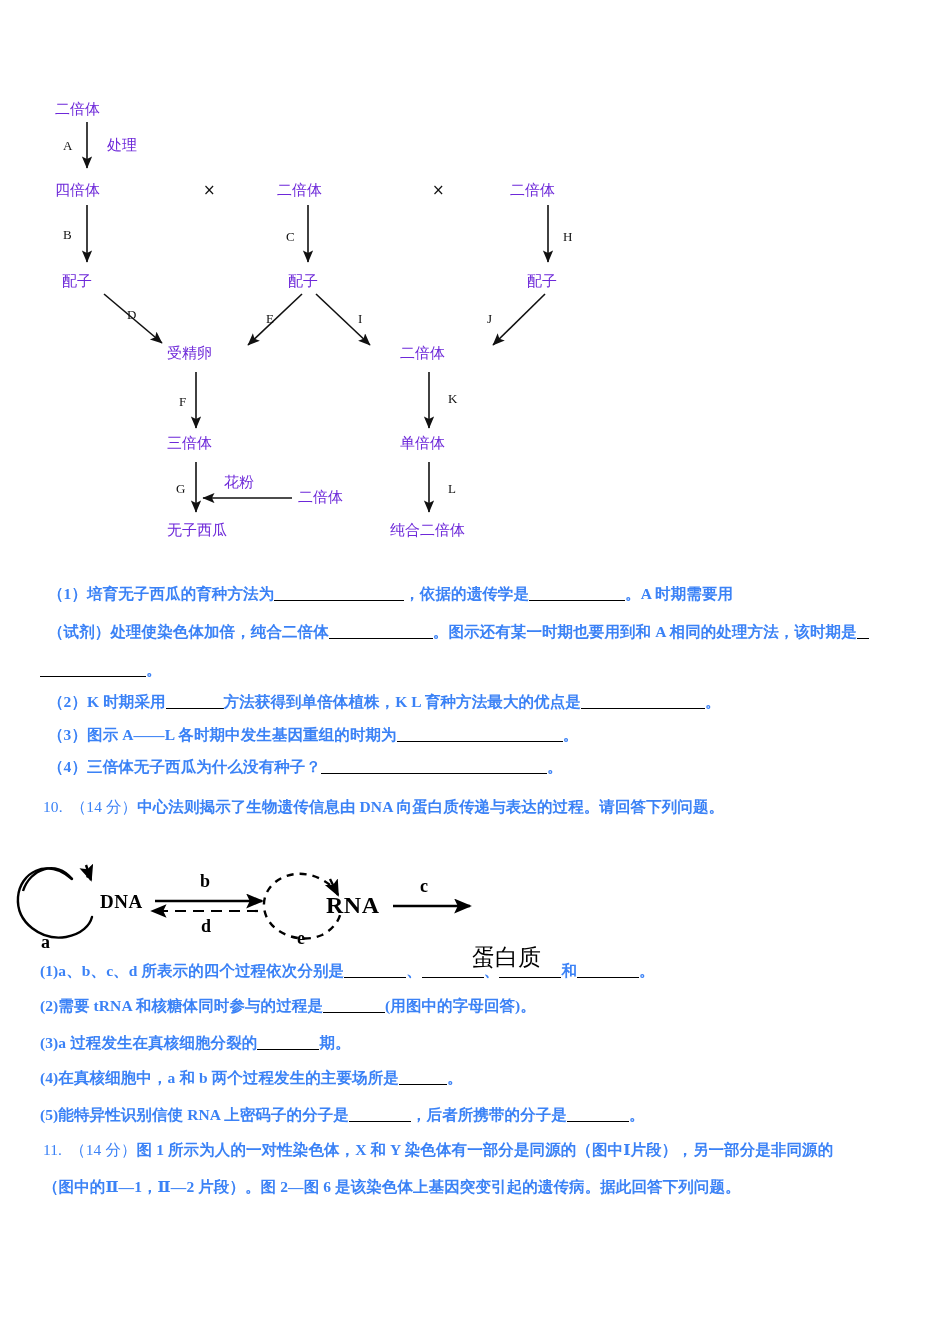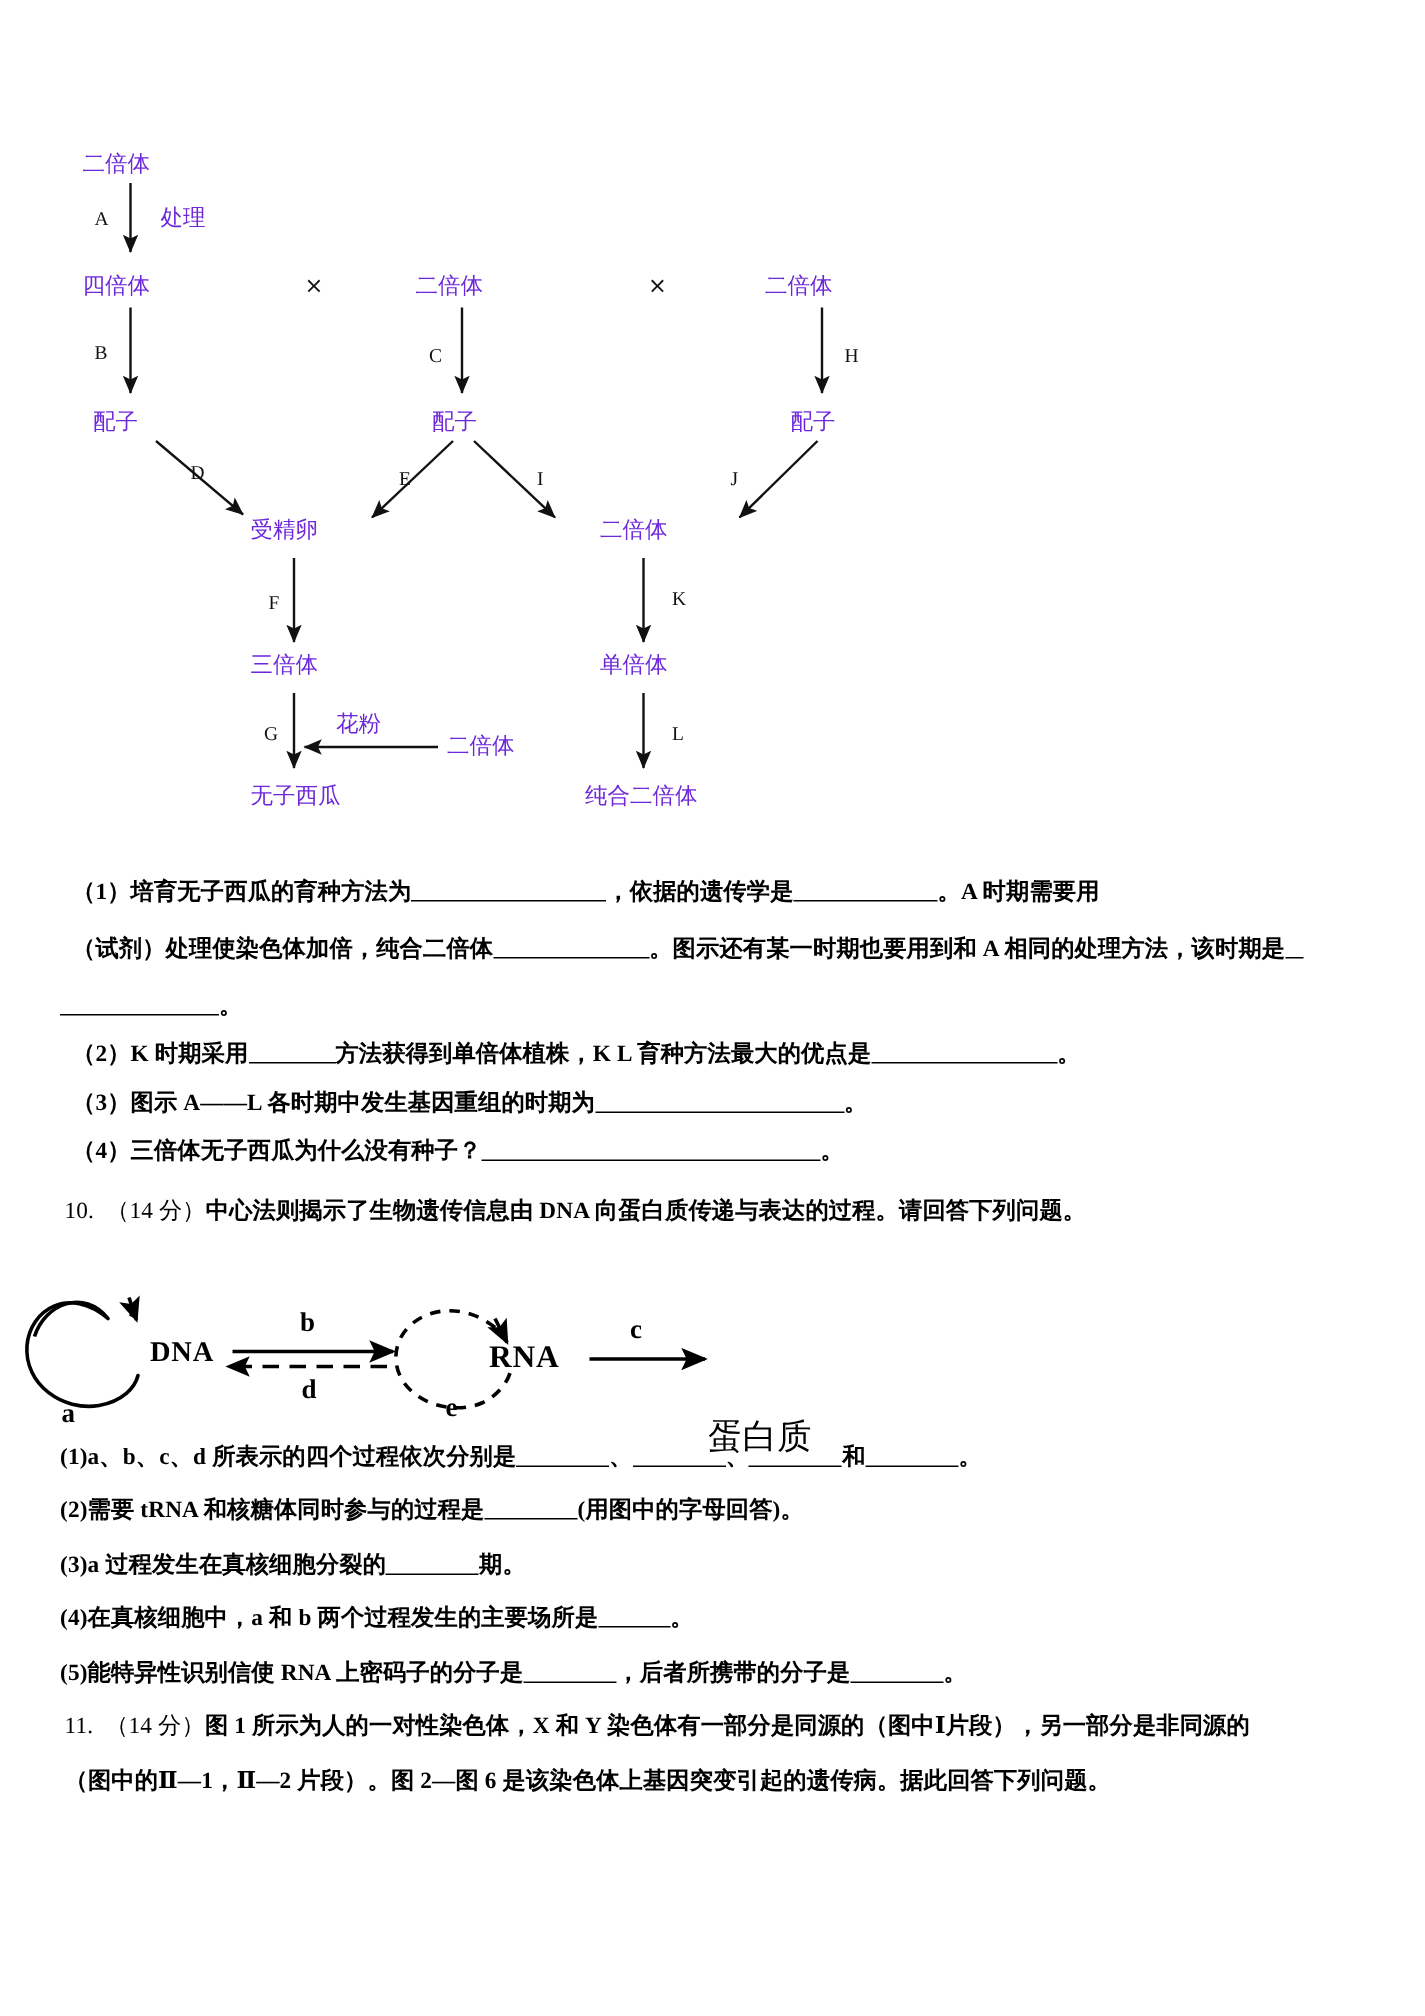--- a/index.html
+++ b/index.html
@@ -57,21 +57,21 @@
     font-size: 15px;
     color: #111;
   }
 
   
   .qline {
     position: absolute;
     font-family: "Liberation Serif", "DejaVu Serif", serif;
     font-size: 15.5px;
     font-weight: bold;
-    color: #000000;
+    color: #3b82f6;
     white-space: nowrap;
     letter-spacing: 0.1px;
   }
   .blank {
     display: inline-block;
     border-bottom: 1.4px solid #000;
     vertical-align: -2px;
     height: 14px;
   }
   .num {
@@ -236,21 +236,21 @@
 
       <line x1="258" y1="78" x2="152" y2="78" stroke="#000" stroke-width="2.2" stroke-dasharray="11 7" marker-end="url(#ah2)"></line>
 
       <path d="M 330 52 C 300 28, 262 46, 264 74 C 266 100, 300 112, 322 102 C 334 96, 340 86, 341 78" fill="none" stroke="#000" stroke-width="2.4" stroke-dasharray="7 6" fill-opacity="0"></path>
       <line x1="330" y1="46" x2="338" y2="62" stroke="#000" stroke-width="2.4" marker-end="url(#ah2s)"></line>
 
       <line x1="393" y1="73" x2="470" y2="73" stroke="#000" stroke-width="2.4" marker-end="url(#ah2)"></line>
     </svg>
 
     <div class="dogma-text" style="left:100px; top:58px; font-size:19px; letter-spacing:0.5px;">DNA</div>
-    <div class="dogma-text" style="left:326px; top:59px; font-size:21px; letter-spacing:0.5px;">RNA</div>
+    <div class="dogma-text" style="left:326px; top:59px; font-size:24px; letter-spacing:0.5px;">RNA</div>
     <div class="dogma-han" style="left:472px; top:69px;margin-top:40px;">蛋白质</div>
 
     <div class="dogma-text" style="left:41px; top:99px; font-size:18px;">a</div>
     <div class="dogma-text" style="left:200px; top:38px; font-size:18px;">b</div>
     <div class="dogma-text" style="left:420px; top:43px; font-size:18px;">c</div>
     <div class="dogma-text" style="left:201px; top:83px; font-size:18px;">d</div>
     <div class="dogma-text" style="left:297px; top:95px; font-size:18px;">e</div>
   </div>
 
   <div class="qline" style="left:40px; top:961px;">

